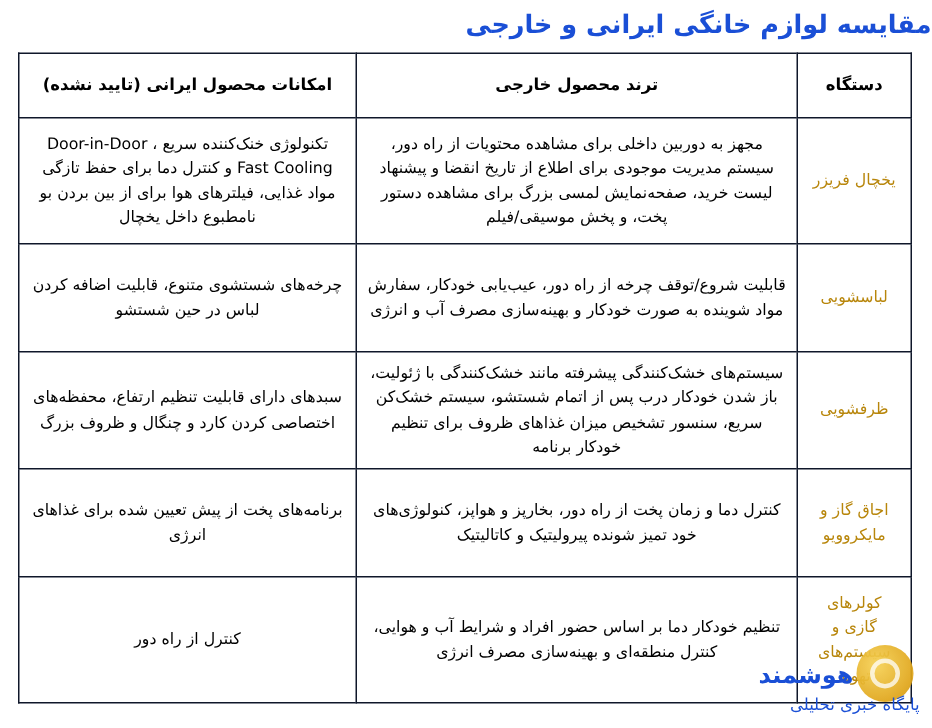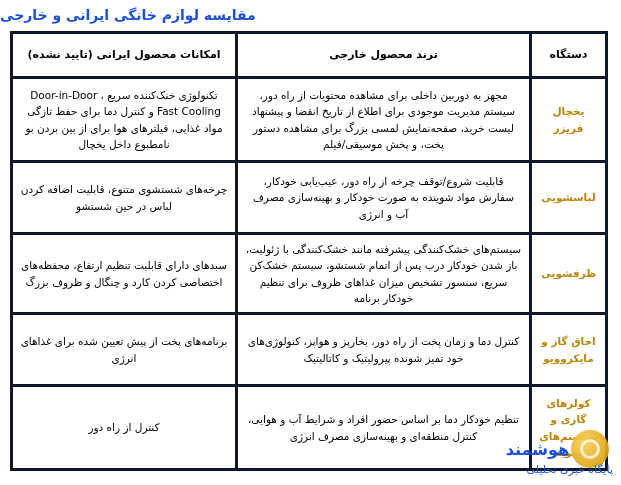--- a/index.html
+++ b/index.html
@@ -15,54 +15,54 @@
     overflow: hidden;
     position: relative;
   }
   .page {
     width: 621px;
     height: 485px;
     position: relative;
     box-sizing: border-box;
   }
   .title {
-    text-align: left;
+    text-align: right;
     color: #1a4fd6;
-    font-size: 14px;
+    font-size: 17px;
     font-weight: bold;
     padding: 7px 0 8px 0;
     letter-spacing: 0;
   }
   table.cmp {
     border-collapse: collapse;
     width: 595px;
     margin: 0 13px;
     table-layout: fixed;
     direction: rtl;
   }
   table.cmp th, table.cmp td {
-    border: 3px solid #0f172a;
+    border: 1px solid #0f172a;
     vertical-align: middle;
     padding: 6px 7px;
     font-size: 10.5px;
     line-height: 1.55;
     text-align: center;
   }
   table.cmp thead th {
     font-weight: bold;
     font-size: 11px;
     padding: 8px 6px;
     height: 26px;
   }
   col.c-device { width: 76px; }
   col.c-foreign { width: 294px; }
   col.c-iran { width: 225px; }
 
   td.device {
-    font-weight: bold;
+    font-weight: normal;
     color: #b8860b;
     font-size: 11px;
     line-height: 1.6;
   }
   td.cell {
     text-align: justify;
     text-align-last: center;
   }
   tbody tr { height: 72px; }
   tbody tr.r1 { height: 84px; }

